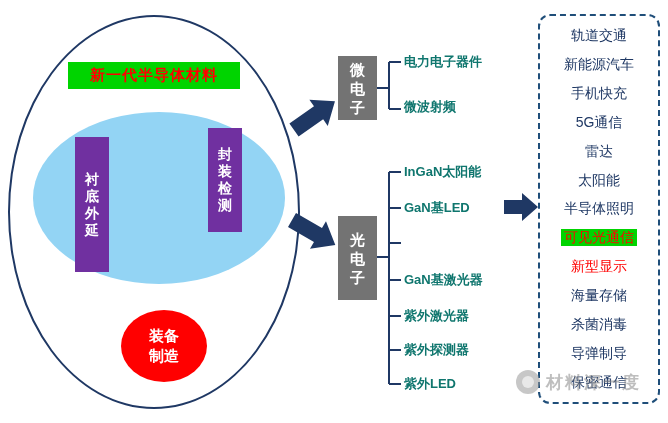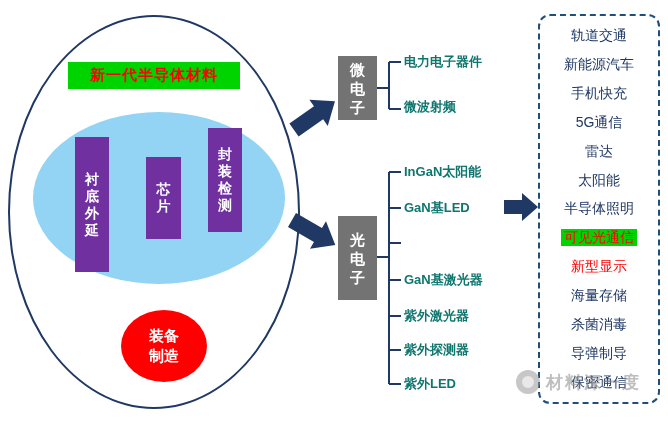--- a/index.html
+++ b/index.html
@@ -127,21 +127,20 @@
     <path d="M377 257 L389 257 M389 172 L389 384 M389 172 L401 172 M389 208 L401 208 M389 243 L401 243 M389 280 L401 280 M389 316 L401 316 M389 350 L401 350 M389 384 L401 384" stroke="#1F3864" stroke-width="2" fill="none"></path>
   </svg>
 
   <div class="outer-ellipse"></div>
 
   <div class="title-banner">新一代半导体材料</div>
 
   <div class="inner-ellipse"></div>
 
   <div class="step step1">衬底外延</div>
-  <div class="step step2">芯片</div>
   <div class="step step3">封装检测</div>
 
   <div class="equip-ellipse">装备制造</div>
 
   <div class="branch-box micro-box">微电子</div>
   <div class="branch-box opto-box">光电子</div>
 
   <div class="item mi0">电力电子器件</div>
   <div class="item mi1">微波射频</div>
 

